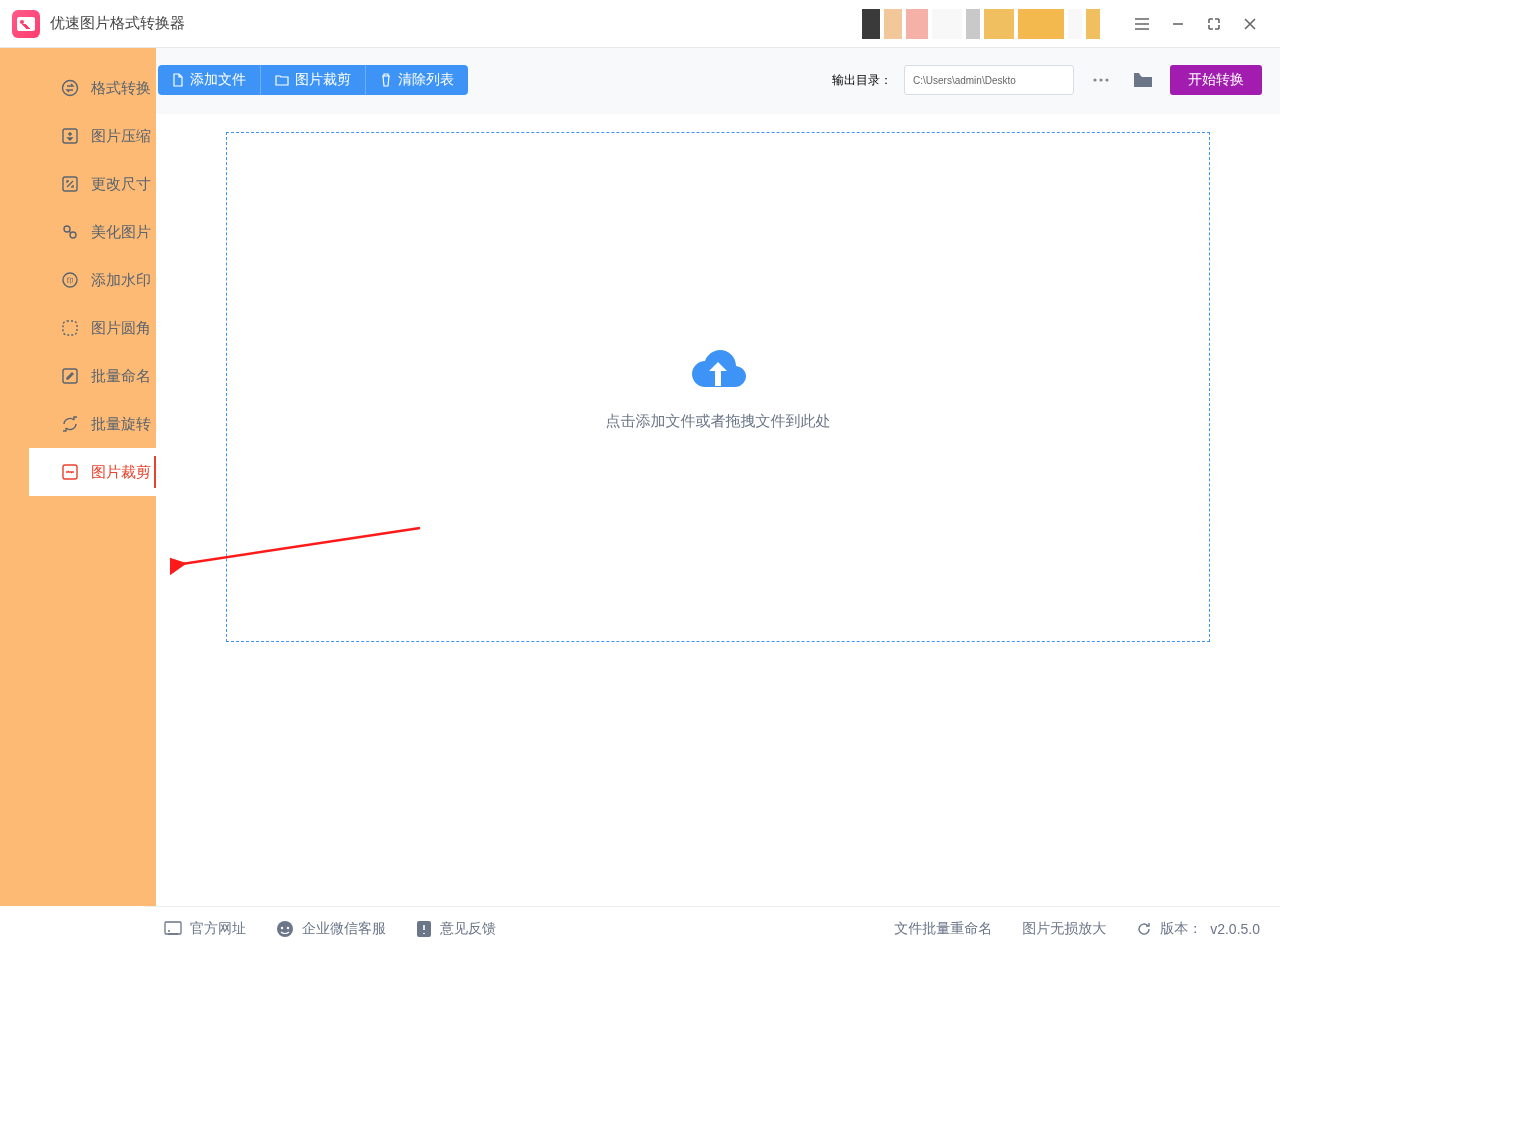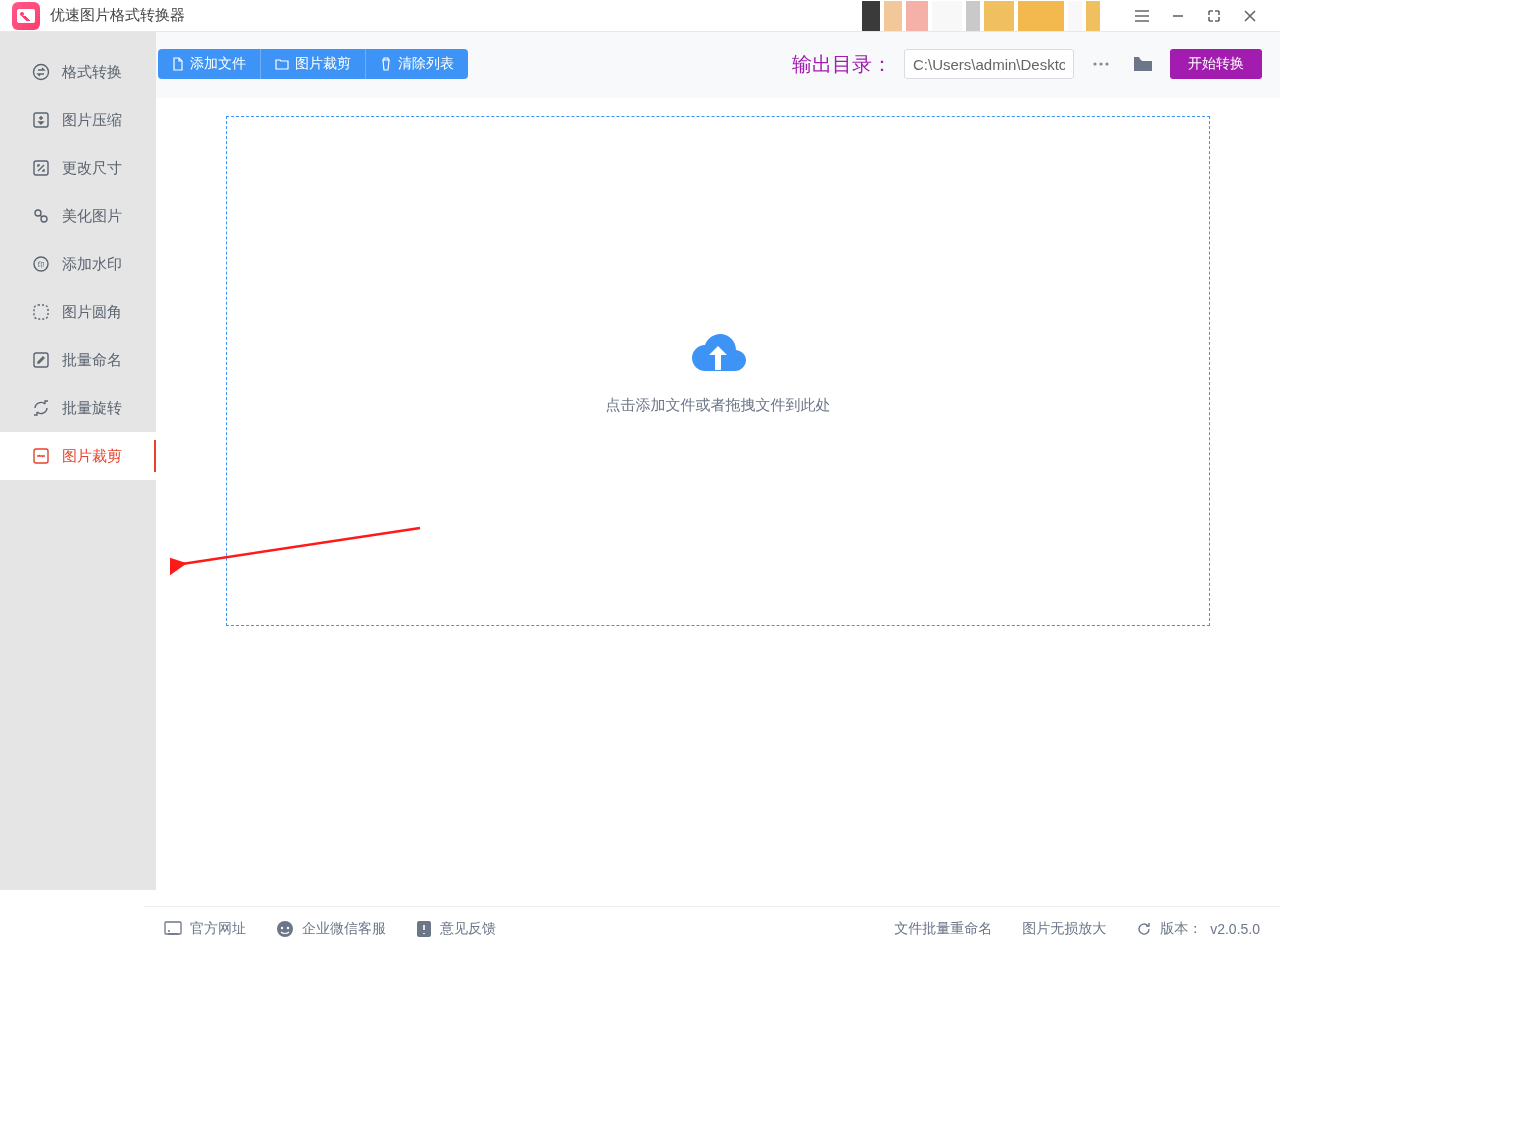--- a/index.html
+++ b/index.html
@@ -1,46 +1,46 @@
 <!DOCTYPE html>
 <html><head>
   <meta charset="utf-8">
   <style>
     * { margin: 0; padding: 0; box-sizing: border-box; font-family: "Microsoft YaHei", "PingFang SC", sans-serif; }
     body { width: 1280px; height: 950px; background: #fff; overflow: hidden; position: relative; }
 
     
-    .titlebar { height: 32px; display: flex; align-items: center; padding: 0 12px; border-bottom: 1px solid #e8e8e8; }
+    .titlebar { height: 48px; display: flex; align-items: center; padding: 0 12px; border-bottom: 1px solid #e8e8e8; }
     .app-icon { width: 28px; height: 28px; border-radius: 6px; background: linear-gradient(135deg,#ff5a8a,#ff3d6d); display:flex; align-items:center; justify-content:center; margin-right: 10px;}
     .app-icon-inner { width: 18px; height: 14px; background:#fff; border-radius:2px; position:relative;}
     .app-icon-inner::before{content:"";position:absolute;left:3px;top:3px;width:4px;height:4px;border-radius:50%;background:#ff3d6d;}
     .app-icon-inner::after{content:"";position:absolute;left:2px;bottom:2px;right:2px;height:5px;background:linear-gradient(45deg,transparent 40%,#ff3d6d 40%,#ff3d6d 60%,transparent 60%);}
     .app-title { font-size: 15px; color: #444; font-weight: 500; }
     .titlebar-spacer { flex: 1; }
     .blur-box { height: 30px; display:flex; gap:4px; margin-right: 24px; }
     .blur-seg { height:30px; }
     .tb-btn { width: 36px; height: 36px; display:flex; align-items:center; justify-content:center; color:#666; cursor:pointer; }
 
     
     .body-wrap { display:flex; height: calc(100% - 48px - 44px); }
-    .sidebar { width: 156px; background:#e5e5e5; padding-top: 16px; }
+    .sidebar { width: 156px; background:#fdba74; padding-top: 16px; padding-left: 29px; }
     .side-item { height: 48px; display:flex; align-items:center; padding-left: 32px; gap: 12px; color:#5a6470; font-size:15px; cursor:pointer; position:relative;}
     .side-item.active{ color:#e9412a; background:#fff;}
     .side-item.active::after{content:"";position:absolute;right:0;top:8px;bottom:8px;width:2px;background:#e9412a;}
     .side-icon{ width:18px; height:18px; display:flex; align-items:center; justify-content:center; color:inherit; }
 
     
     .main { flex:1; background:#f7f9fb; display:flex; flex-direction:column; }
     .toolbar { height: 48px; margin: 8px 10px 0 2px; display:flex; align-items:center; gap:12px;}
     .btn-group { display:flex; background:#3d94f6; border-radius:4px; overflow:hidden;}
     .btn-group .tbtn{ padding: 6px 14px; color:#fff; font-size:14px; display:flex; align-items:center; gap:6px; cursor:pointer; border-right:1px solid rgba(255,255,255,.25);}
     .btn-group .tbtn:last-child{border-right:none;}
     .toolbar-spacer{flex:1;}
-    .out-label{ font-size:20px; color:#a21caf;}
-    .out-input{ width: 170px; height:30px; border:1px solid #d8dde3; border-radius:3px; padding:0 8px; font-size:15px; color:#666; background:#fff;}
+    .out-label{ font-size:12px; color:#000000;}
+    .out-input{ width: 170px; height:30px; border:1px solid #d8dde3; border-radius:3px; padding:0 8px; font-size:10px; color:#666; background:#fff;}
     .icon-btn{ width:30px; height:30px; display:flex; align-items:center; justify-content:center; color:#888; cursor:pointer;}
     .start-btn{ height: 30px; padding:0 18px; background:#a21caf; color:#fff; font-size:14px; border-radius:3px; display:flex; align-items:center; cursor:pointer; margin-right:8px;}
 
     .content{ flex:1; background:#fff; margin:10px 0 0 0; padding: 18px 70px 30px 70px; position:relative;}
     .dropzone{ width:100%; height: 510px; border:1px dashed #3d94f6; display:flex; flex-direction:column; align-items:center; justify-content:center; gap:18px; cursor:pointer;}
     .drop-text{ color:#6b7688; font-size:15px;}
 
     
     .footer{ position:absolute; bottom:0; left:144px; right:0; height:44px; background:#fff; border-top:1px solid #eee; display:flex; align-items:center; padding:0 20px; gap:30px; font-size:14px; color:#6b7688;}
     .footer-item{ display:flex; align-items:center; gap:8px; cursor:pointer;}

